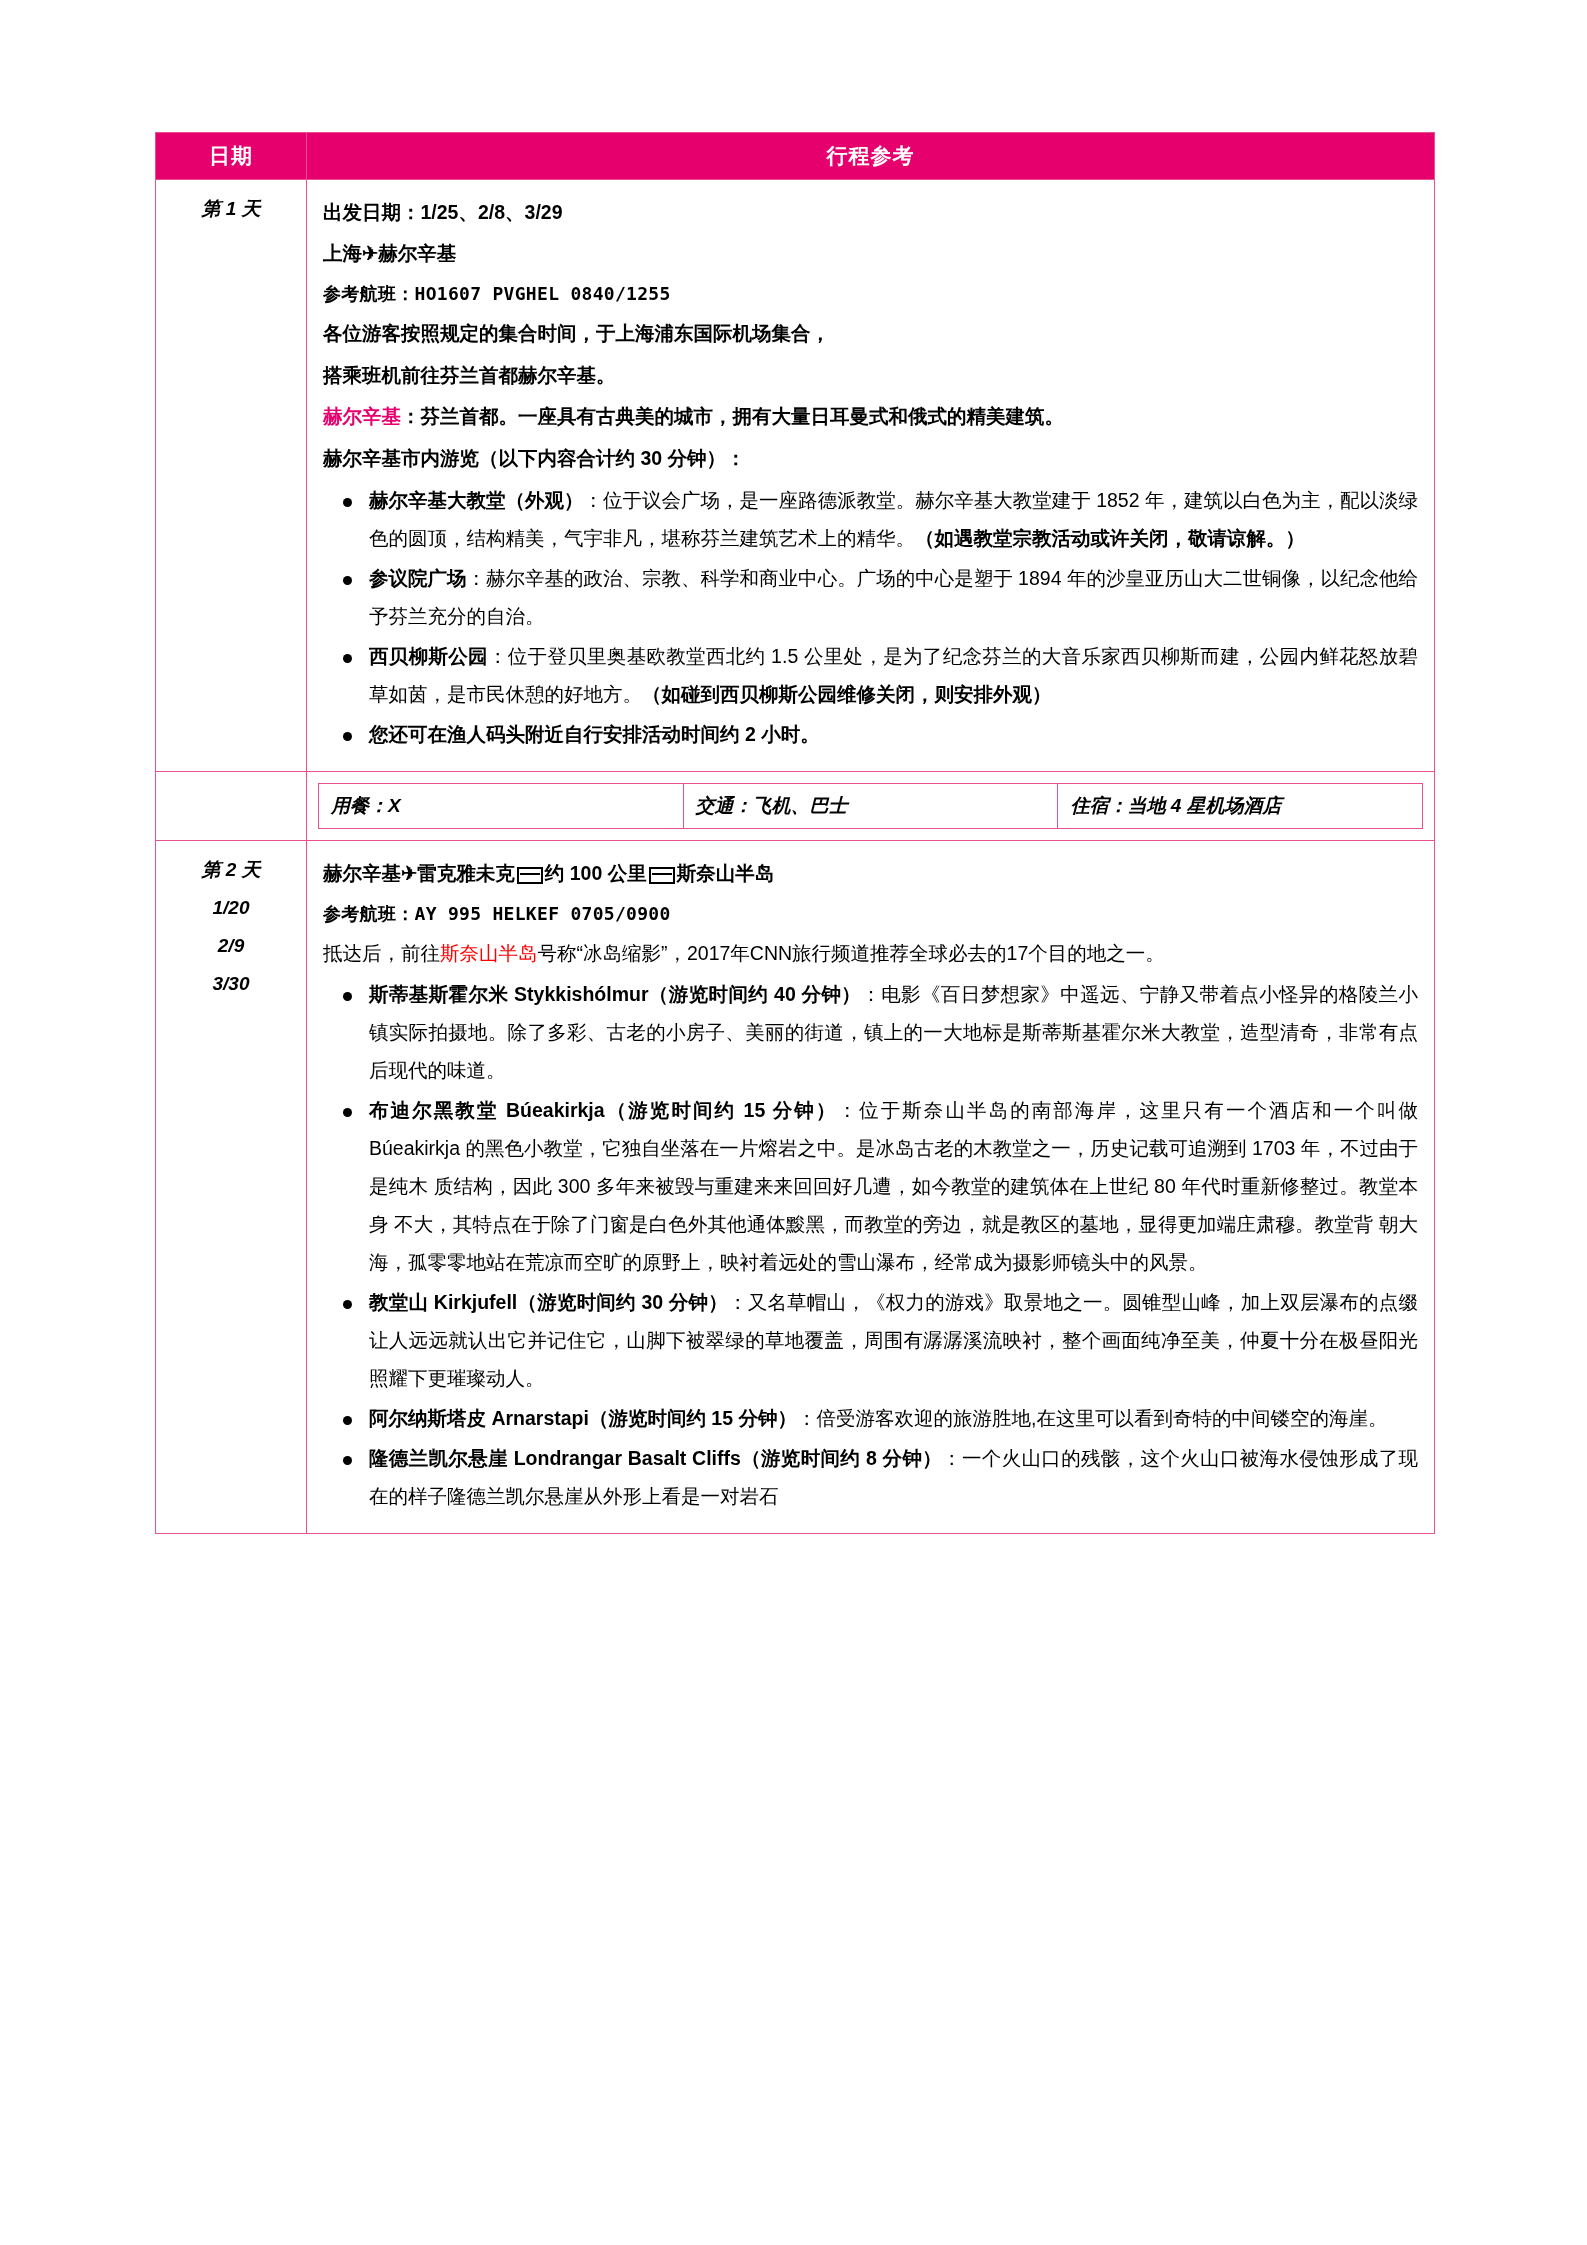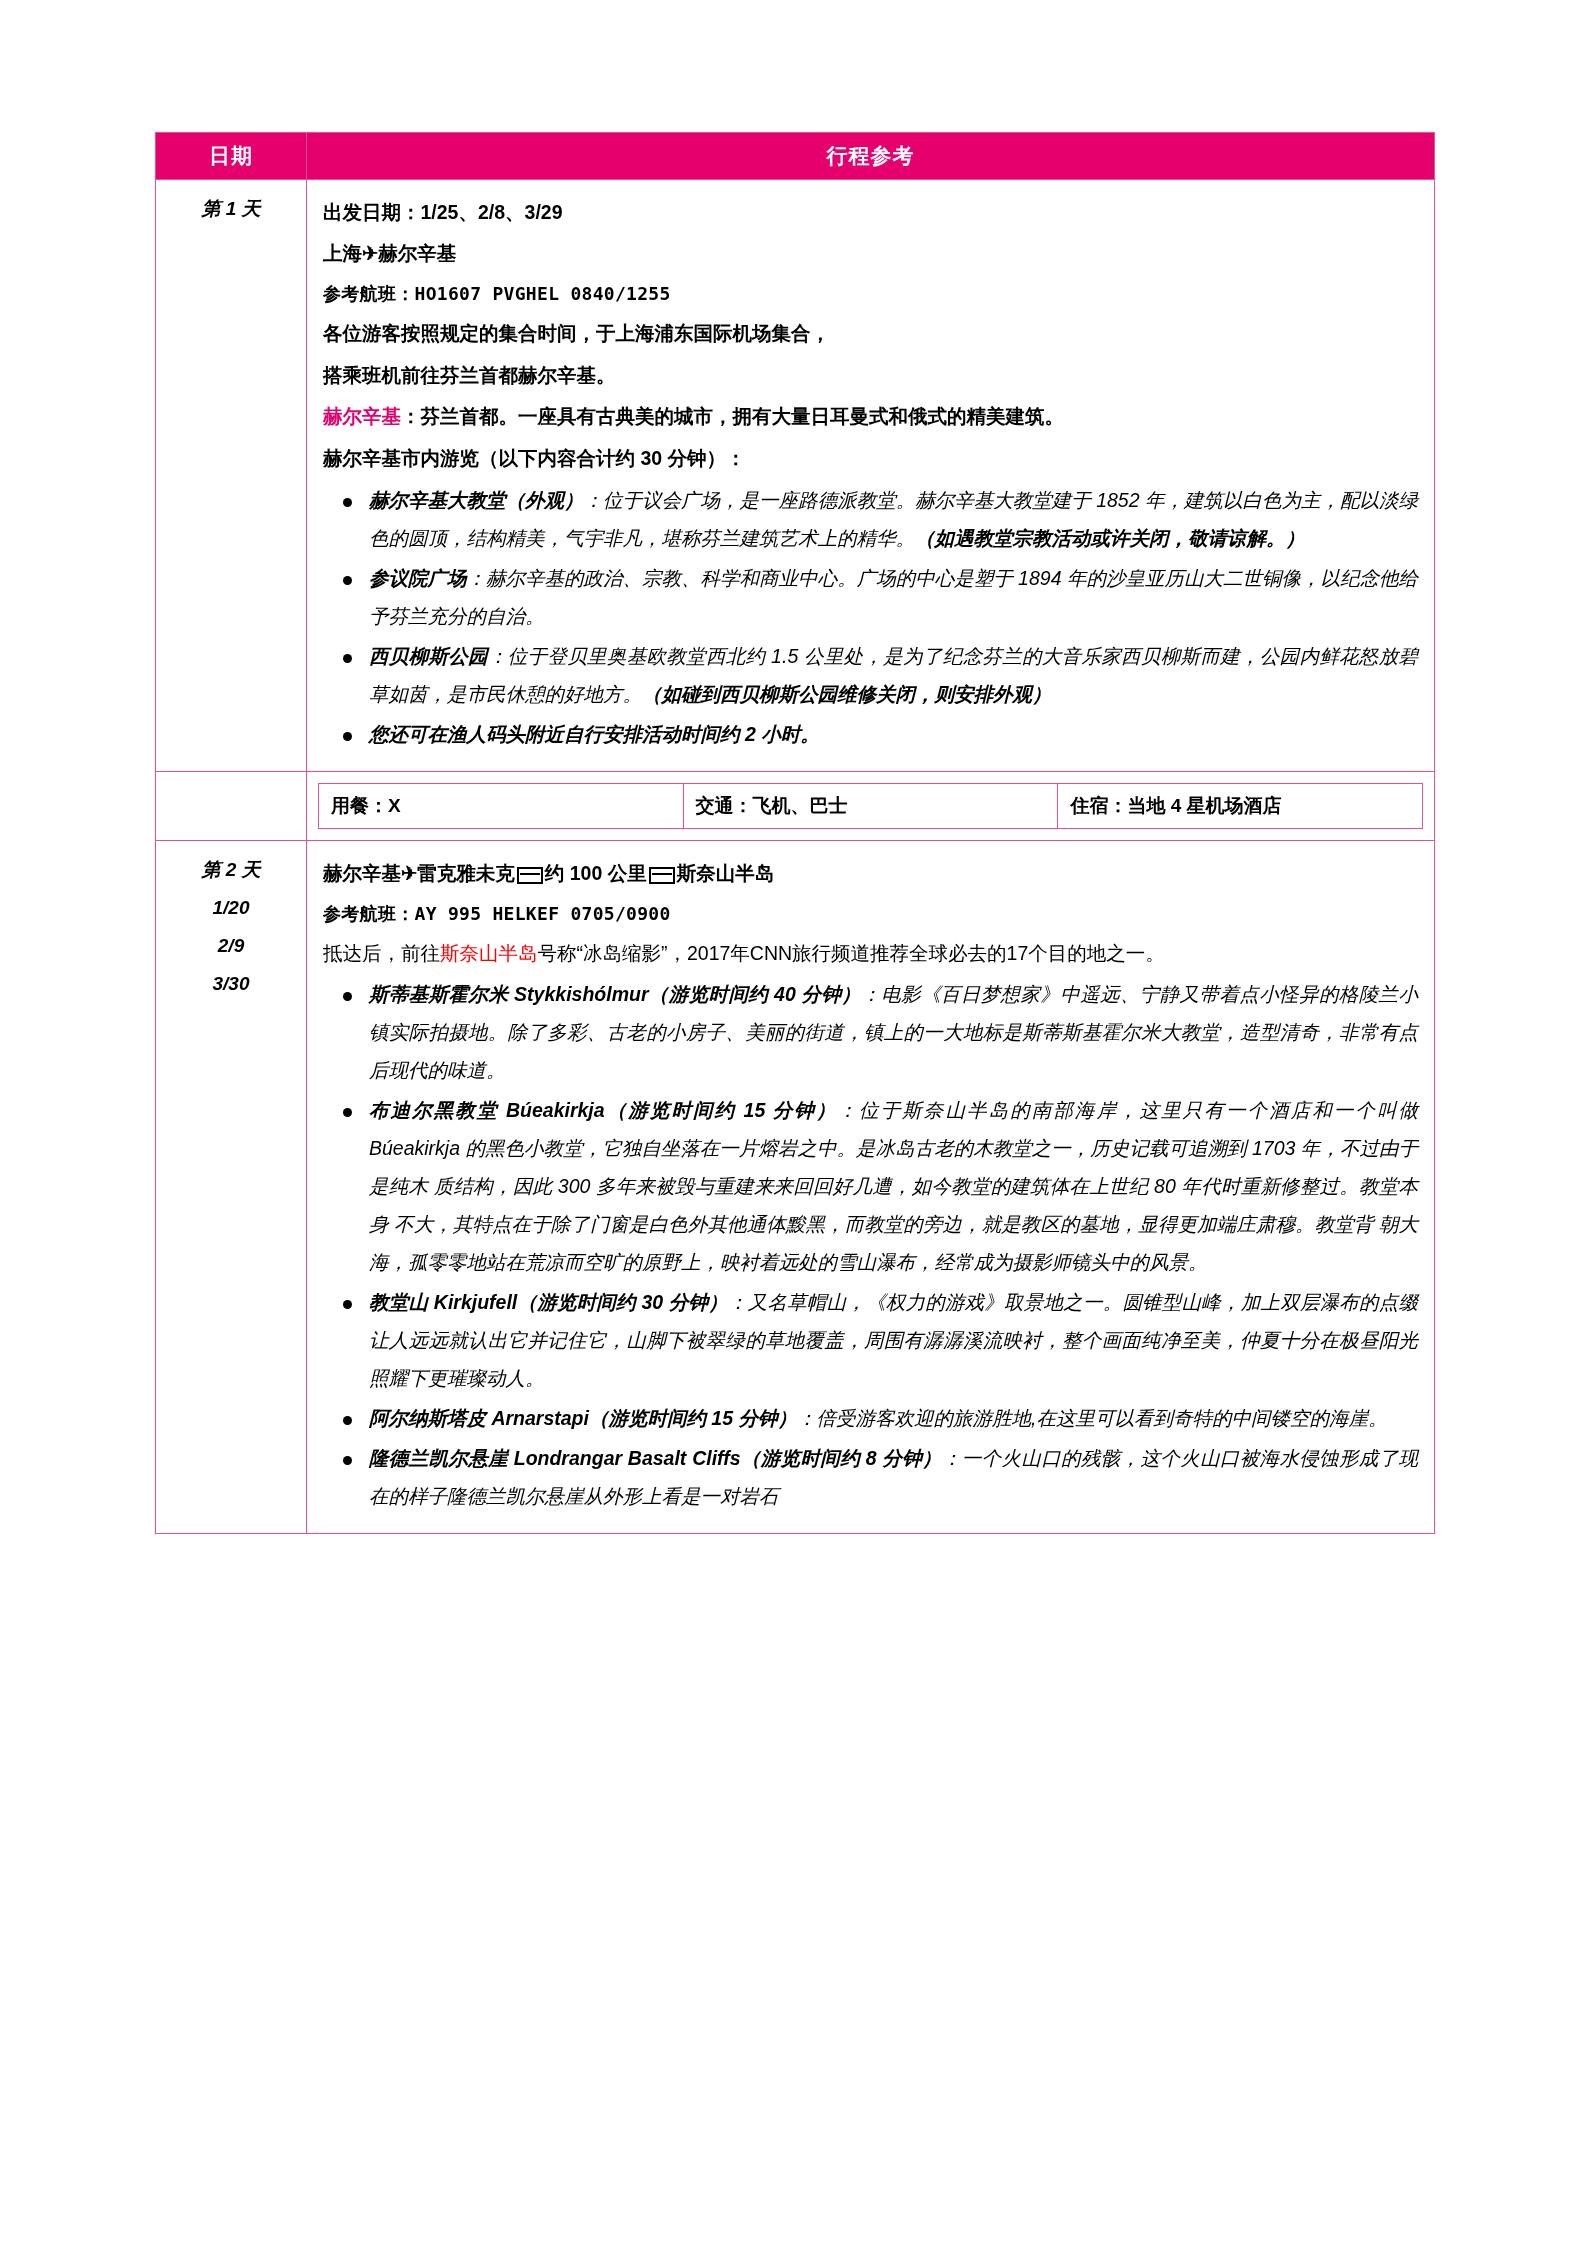--- a/index.html
+++ b/index.html
@@ -72,21 +72,20 @@
     padding: 0;
   }
   ul.bullets > li {
     position: relative;
     padding-left: 46px;
     margin-bottom: 2px;
     text-align: justify;
     text-justify: inter-ideograph;
     line-height: 1.95;
     font-weight: normal;
-    font-style: italic;
   }
   ul.bullets > li::before {
     content: "";
     position: absolute;
     left: 20px;
     top: 17px;
     width: 9px;
     height: 9px;
     background: #000;
     border-radius: 50%;
@@ -106,21 +105,21 @@
     width: 100%;
     border-collapse: collapse;
     table-layout: fixed;
   }
   table.strip td {
     border: 1px solid #e8508f;
     font-size: 19px;
     font-weight: bold;
     padding: 9px 12px;
   }
-  td.nested { padding: 11px; border: none; }
+  td.nested { padding: 11px; border: none; font-style: italic; }
   .bus-icon {
     display: inline-block;
     width: 22px;
     height: 13px;
     border: 2px solid #000;
     position: relative;
     margin: 0 2px;
     vertical-align: middle;
   }
   .bus-icon::before {

